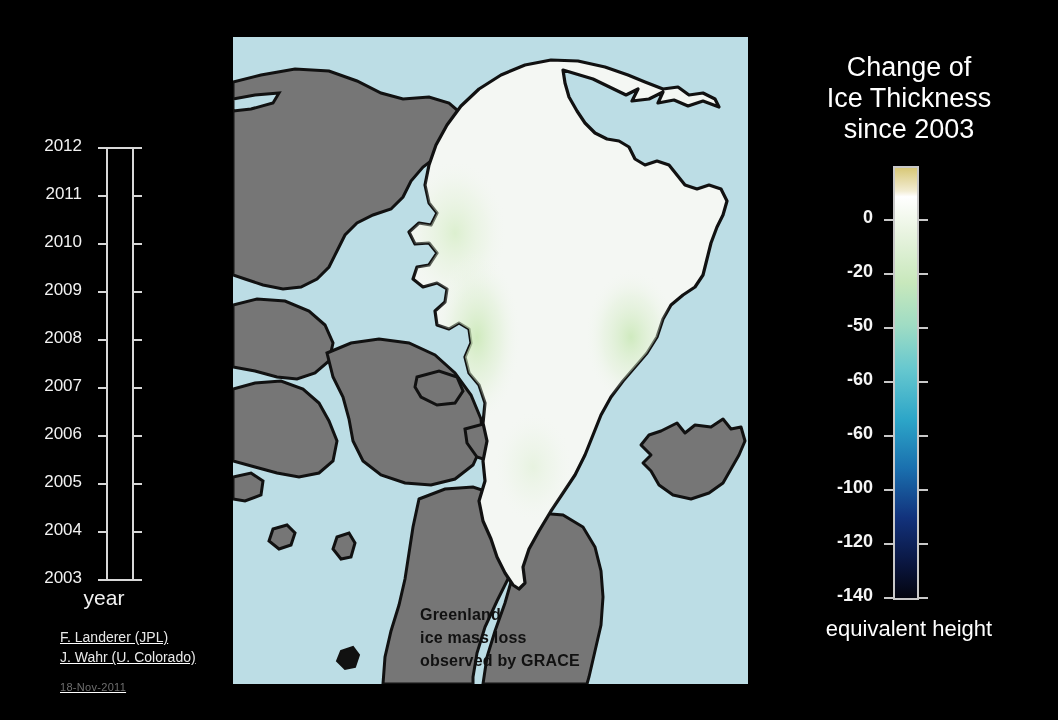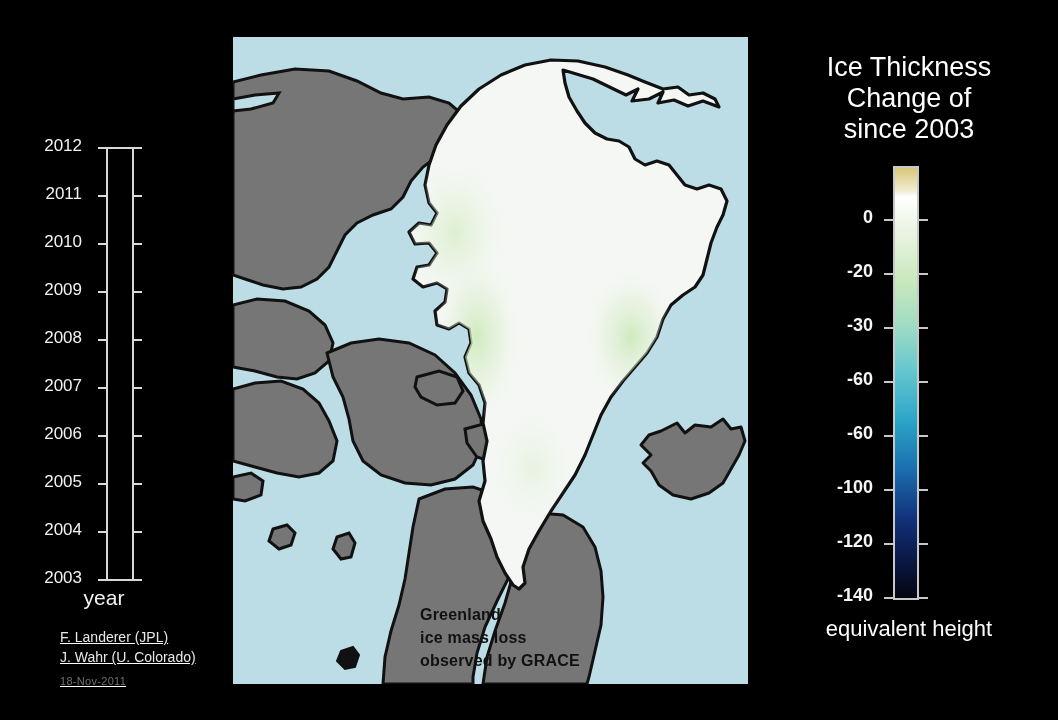--- a/index.html
+++ b/index.html
@@ -87,21 +87,21 @@
     text-decoration: underline;
   }
   .credit-line {
     font-size: 14px;
     color: #e8e8e8;
     white-space: nowrap;
   }
   #credit-date {
     font-size: 11px;
     color: #6f6f6f;
-    margin-top: 6px;
+    margin-top: 12px;
     white-space: nowrap;
     letter-spacing: 0.3px;
   }
 
   
   #map-panel {
     position: absolute;
     left: 233px;
     top: 37px;
     width: 515px;
@@ -404,41 +404,41 @@
   <div id="map-caption">
     <div>Greenland</div>
     <div>ice mass loss</div>
     <div>observed by GRACE</div>
   </div>
 </div>
 
 <div id="legend-col">
 
   <div id="legend-title">
+    <div>Change of</div>
     <div>Ice Thickness</div>
-    <div>Change of</div>
     <div>since 2003</div>
   </div>
 
   <div id="colorbar-wrap">
     <div id="colorbar-gradient" style="background: linear-gradient(rgb(216, 200, 120) 0%, rgb(242, 236, 210) 5.33%, rgb(255, 255, 255) 6.67%, rgb(234, 244, 226) 14.67%, rgb(200, 232, 188) 26.67%, rgb(159, 220, 196) 36.67%, rgb(103, 200, 207) 46.67%, rgb(44, 165, 200) 58.67%, rgb(26, 111, 174) 70%, rgb(18, 50, 124) 81.33%, rgb(10, 22, 64) 92%, rgb(3, 5, 15) 100%);"></div>
   </div>
 
   <div class="cb-tick-row" style="top:219px">
     <span class="cb-tick-label">0</span>
     <span class="cb-tick-left"></span>
     <span class="cb-tick-right"></span>
   </div>
   <div class="cb-tick-row" style="top:273px">
     <span class="cb-tick-label">-20</span>
     <span class="cb-tick-left"></span>
     <span class="cb-tick-right"></span>
   </div>
   <div class="cb-tick-row" style="top:327px">
-    <span class="cb-tick-label">-30</span>
+    <span class="cb-tick-label">-50</span>
     <span class="cb-tick-left"></span>
     <span class="cb-tick-right"></span>
   </div>
   <div class="cb-tick-row" style="top:381px">
     <span class="cb-tick-label">-60</span>
     <span class="cb-tick-left"></span>
     <span class="cb-tick-right"></span>
   </div>
   <div class="cb-tick-row" style="top:435px">
     <span class="cb-tick-label">-60</span>

